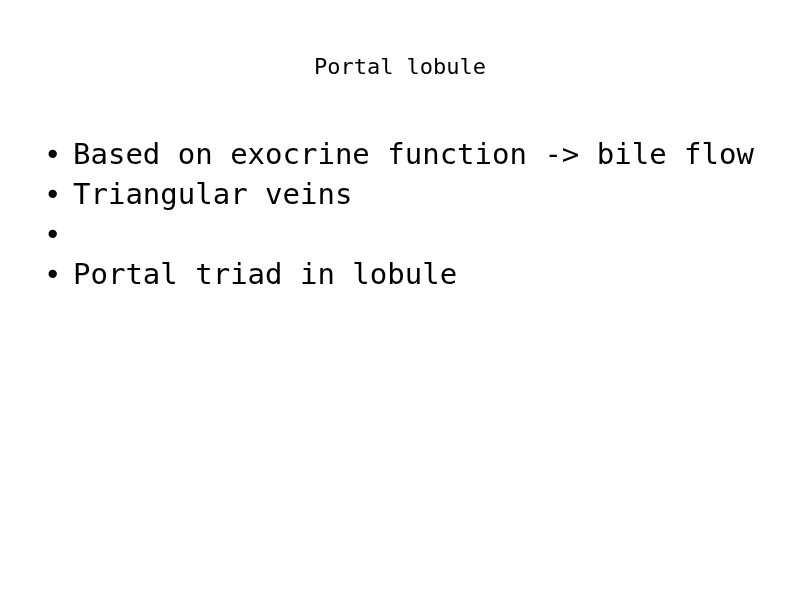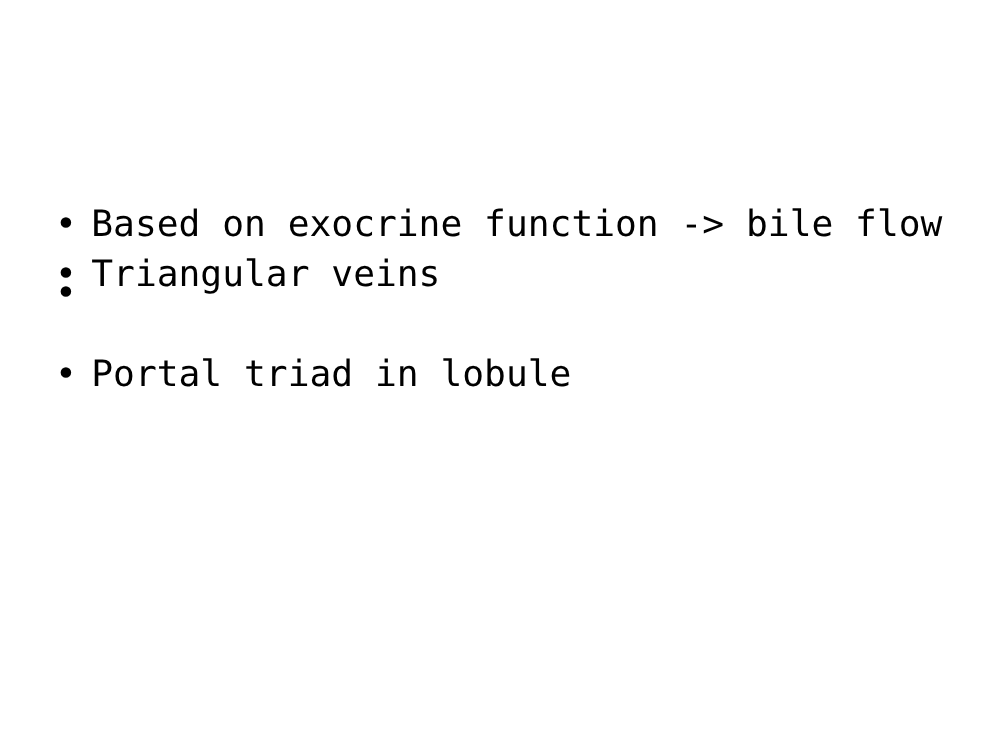--- a/index.html
+++ b/index.html
@@ -69,28 +69,28 @@
   }
 
   .bullet-text {
     flex: 0 1 auto;
     font-family: "DejaVu Sans Mono", "Liberation Mono", monospace;
     font-size: 29px;
     font-weight: normal;
     line-height: 40px;
     color: #000000;
     white-space: pre;
-    margin-top: 25px;
   }
 </style>
 </head>
 <body>
 
 <div class="slide">
 
+  <div class="slide-title">Portal lobule</div>
 
   <ul class="bullet-list">
 
     <li class="bullet-item">
       <span class="bullet-marker">•</span>
       <span class="bullet-text">Based on exocrine function -&gt; bile flow</span>
     </li>
 
     <li class="bullet-item">
       <span class="bullet-marker">•</span>

